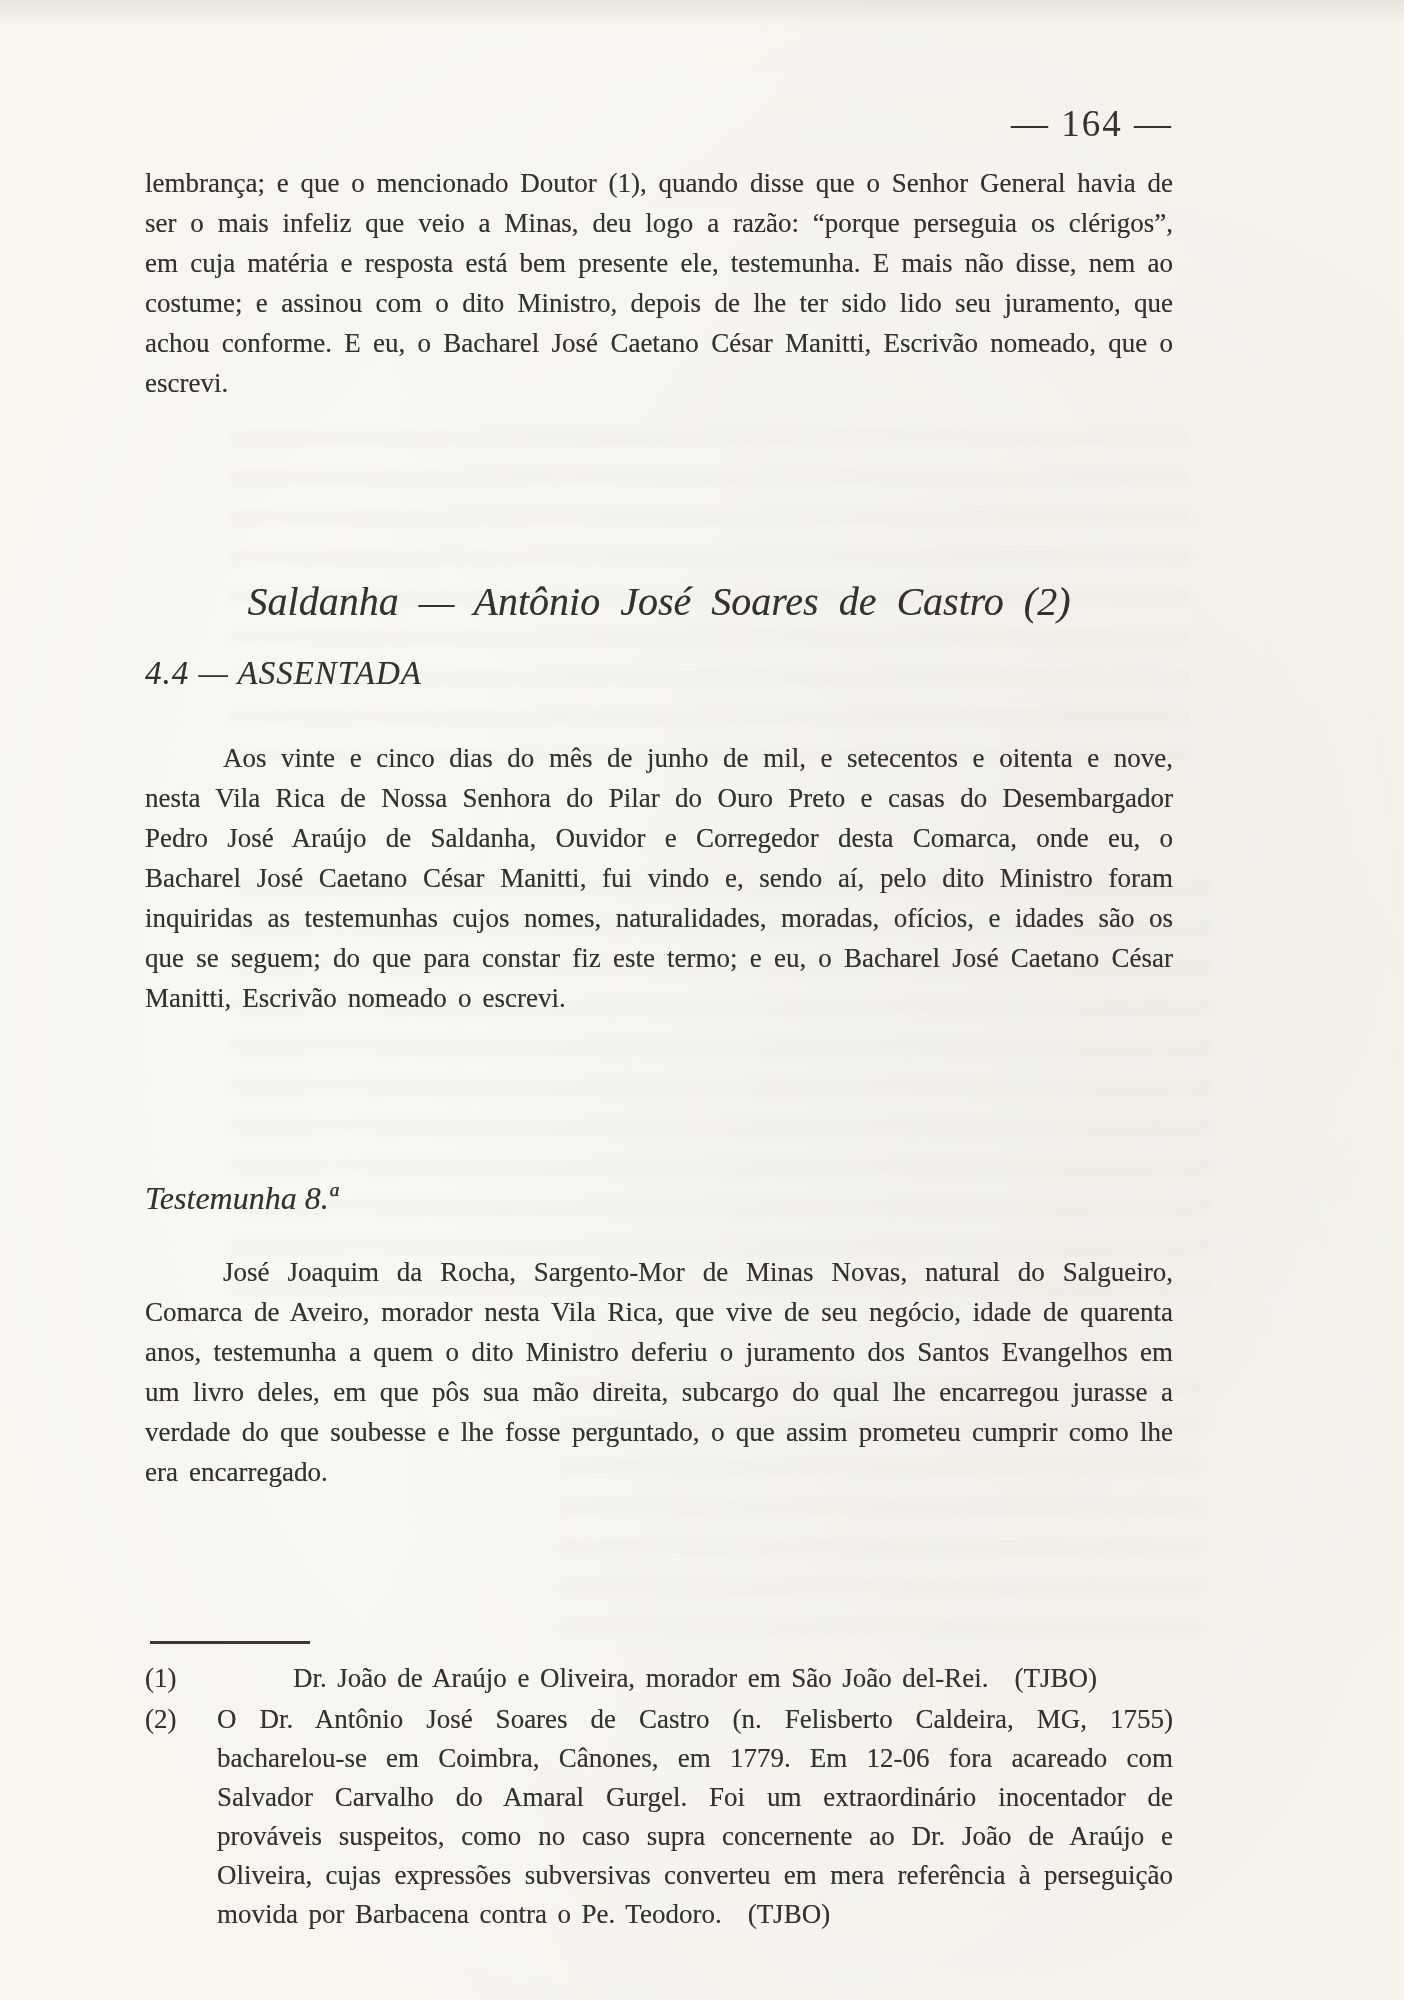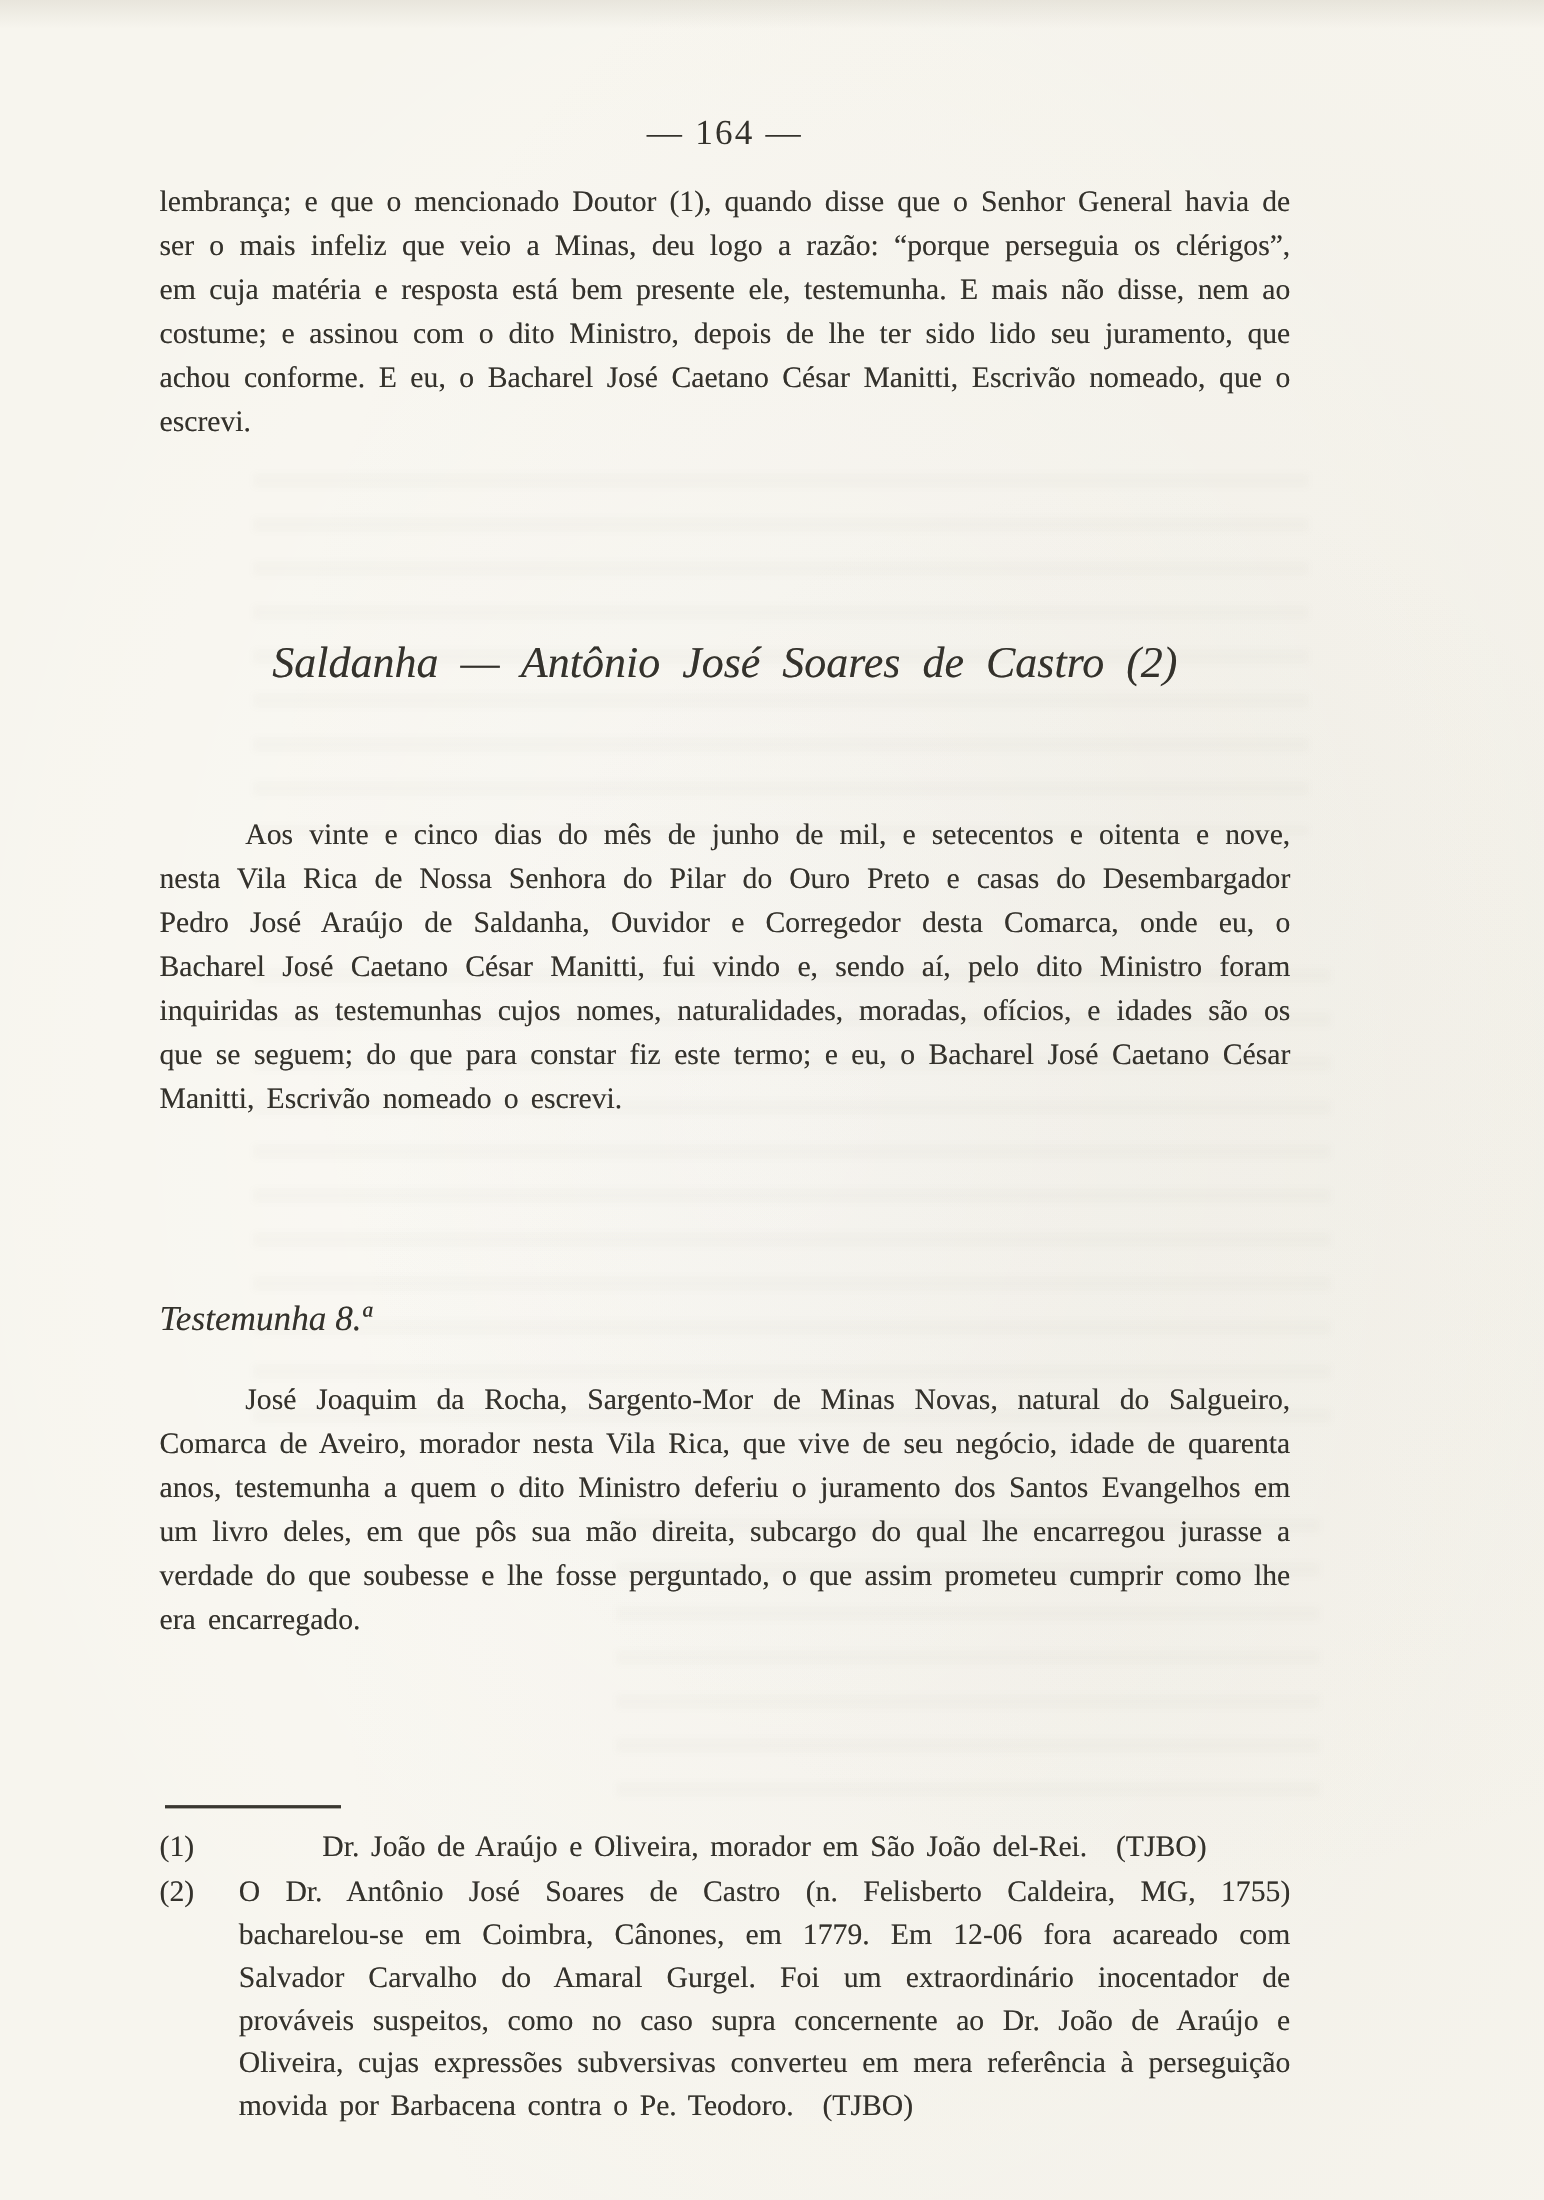--- a/index.html
+++ b/index.html
@@ -47,22 +47,22 @@
     line-height: 40px;
     text-align: justify;
     word-spacing: 0.16em;
     margin: 0;
     text-shadow: 0 0 0.6px rgba(52,50,44,0.55);
   }
   .indent { text-indent: 78px; }
 
   .pagenum {
     top: 102px;
-    text-align: center;
-    font-size: 32px;
+    text-align: right;
+    font-size: 37px;
     letter-spacing: 2px;
   }
   .para1 { top: 163px; }
   .signature {
     top: 578px;
     text-align: center;
     font-style: italic;
     font-size: 40px;
     word-spacing: 0.25em;
     text-shadow: 0 0 0.6px rgba(52,50,44,0.5);
@@ -116,20 +116,21 @@
   <div class="ghost g1"></div>
   <div class="ghost g2"></div>
   <div class="ghost g3"></div>
 
   <div class="col pagenum">— 164 —</div>
 
   <p class="col body-text para1">lembrança; e que o mencionado Doutor (1), quando disse que o Senhor General havia de ser o mais infeliz que veio a Minas, deu logo a razão: “porque perseguia os clérigos”, em cuja matéria e resposta está bem presente ele, testemunha.  E mais não disse, nem ao costume; e assinou com o dito Ministro, depois de lhe ter sido lido seu juramento, que achou conforme.  E eu, o Bacharel José Caetano César Manitti, Escrivão nomeado, que o escrevi.</p>
 
   <div class="col signature">Saldanha — Antônio José Soares de Castro (2)</div>
 
+  <div class="col section-heading">4.4 — ASSENTADA</div>
 
   <p class="col body-text indent para2">Aos vinte e cinco dias do mês de junho de mil, e setecentos e oitenta e nove, nesta Vila Rica de Nossa Senhora do Pilar do Ouro Preto e casas do Desembargador Pedro José Araújo de Saldanha, Ouvidor e Corregedor desta Comarca, onde eu, o Bacharel José Caetano César Manitti, fui vindo e, sendo aí, pelo dito Ministro foram inquiridas as testemunhas cujos nomes, naturalidades, moradas, ofícios, e idades são os que se seguem; do que para constar fiz este termo; e eu, o Bacharel José Caetano César Manitti, Escrivão nomeado o escrevi.</p>
 
   <div class="col witness-heading">Testemunha 8.ª</div>
 
   <p class="col body-text indent para3"><span class="ital">José Joaquim da Rocha</span><span>, Sargento-Mor de Minas Novas, natural do Salgueiro, Comarca de Aveiro, morador nesta Vila Rica, que vive de seu negócio, idade de quarenta anos, testemunha a quem o dito Ministro deferiu o juramento dos Santos Evangelhos em um livro deles, em que pôs sua mão direita, subcargo do qual lhe encarregou jurasse a verdade do que soubesse e lhe fosse perguntado, o que assim prometeu cumprir como lhe era encarregado.</span></p>
 
   <div class="fn-rule"></div>
 
   <div class="col footnote fn1">

